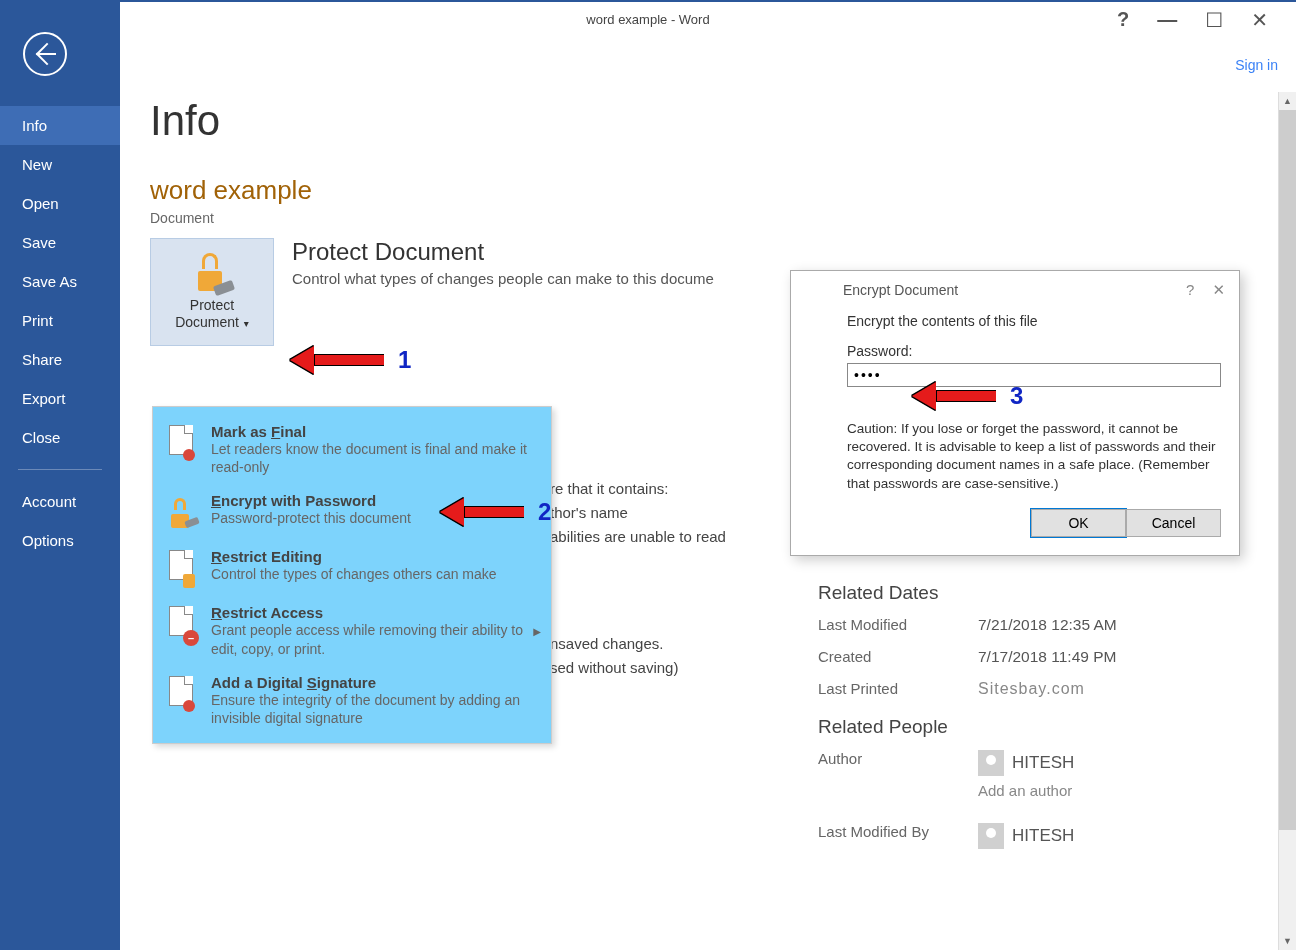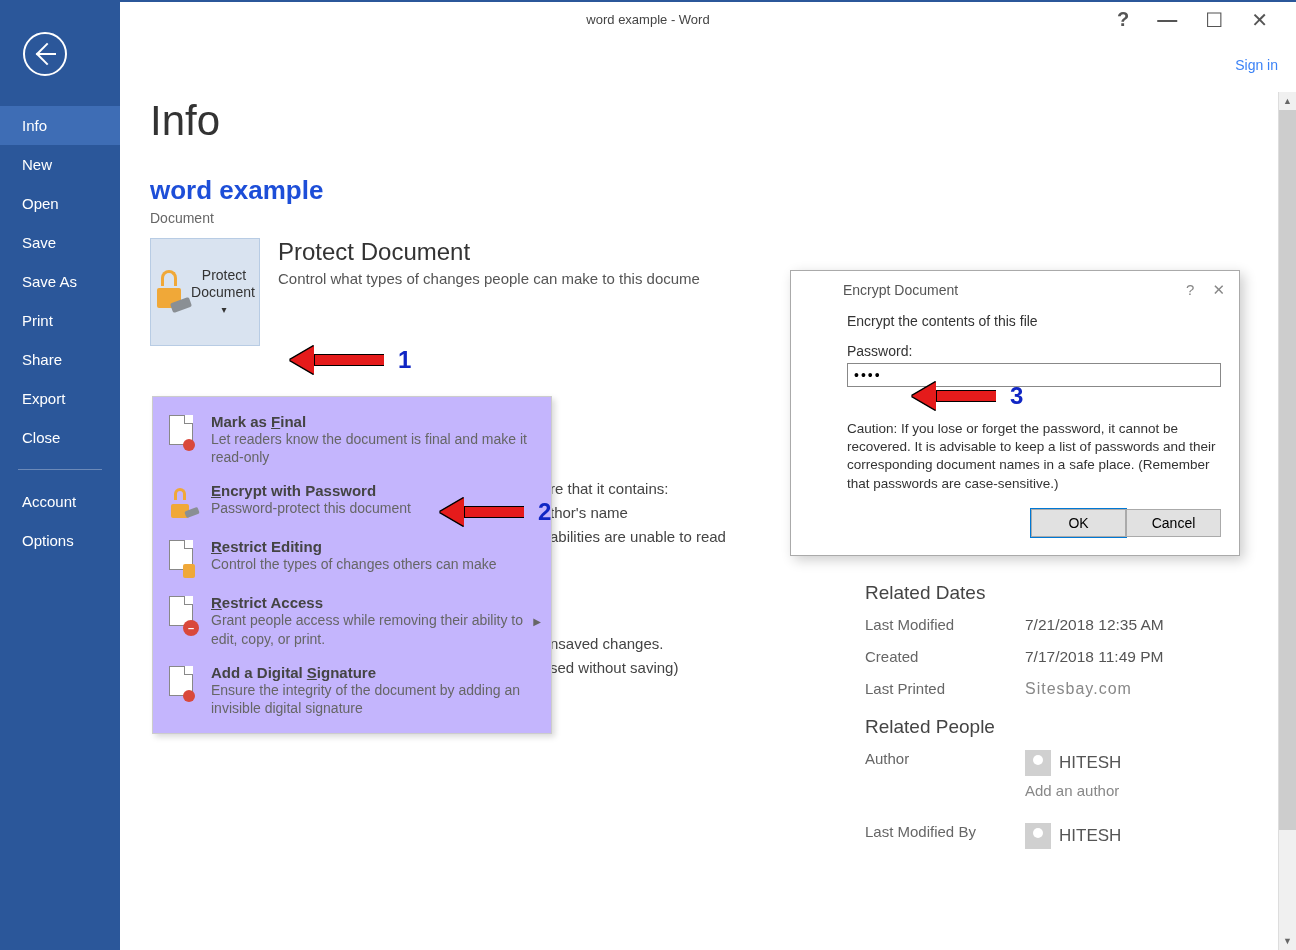--- a/index.html
+++ b/index.html
@@ -15,36 +15,36 @@
   .sidebar { position: absolute; left: 0; top: 0; bottom: 0; width: 120px; background: #2b579a; color: #fff; padding-top: 30px; }
   .back-btn { width: 44px; height: 44px; border: 2px solid #fff; border-radius: 50%; margin: 0 0 30px 23px; display: flex; align-items: center; justify-content: center; cursor: pointer; }
   .back-btn::before { content: ''; width: 14px; height: 14px; border-left: 2px solid #fff; border-bottom: 2px solid #fff; transform: rotate(45deg); margin-left: 4px; }
   .back-btn::after { content: ''; position: absolute; width: 18px; height: 2px; background: #fff; margin-left: 4px; }
   .sb-item { padding: 11px 22px; font-size: 15px; cursor: pointer; }
   .sb-item.active { background: #3e6db5; }
   .sb-divider { border-top: 1px solid rgba(255,255,255,0.3); margin: 12px 18px; }
   
   .main { position: absolute; left: 120px; top: 0; right: 0; bottom: 0; padding: 95px 30px 0 30px; overflow: hidden; }
   .page-title { font-size: 42px; font-weight: 300; color: #333; margin-bottom: 30px; }
-  .doc-name { font-size: 26px; color: #1d4ed8; font-weight: 700; }
+  .doc-name { font-size: 26px; color: #a16207; font-weight: 400; }
   .doc-loc { font-size: 14px; color: #666; margin-top: 4px; margin-bottom: 12px; }
   
   .section-row { display: flex; gap: 18px; }
-  .big-btn { width: 110px; height: 108px; border: 1px solid #b8cce4; background: #d9e3f0; display: flex; flex-direction: row; align-items: center; justify-content: center; cursor: pointer; font-size: 14px; color: #333; text-align: center; position: relative; }
+  .big-btn { width: 124px; height: 108px; border: 1px solid #b8cce4; background: #d9e3f0; display: flex; flex-direction: column; align-items: center; justify-content: center; cursor: pointer; font-size: 14px; color: #333; text-align: center; position: relative; }
   .big-btn .lock-icon { width: 40px; height: 38px; margin-bottom: 6px; position: relative; }
   .lk-body { position: absolute; bottom: 0; left: 6px; width: 24px; height: 20px; background: #f0a838; border-radius: 2px; }
   .lk-sh { position: absolute; top: 0; left: 10px; width: 16px; height: 16px; border: 3px solid #f0a838; border-bottom: none; border-radius: 8px 8px 0 0; }
   .lk-key { position: absolute; bottom: -2px; right: -2px; width: 20px; height: 10px; background: #8a8f94; border-radius: 2px; transform: rotate(-20deg); }
   .big-btn-label { line-height: 1.2; }
   .big-btn .caret { font-size: 10px; margin-left: 2px; }
   
   .section-text h2 { font-size: 24px; font-weight: 400; color: #333; margin-bottom: 4px; }
   .section-text p { font-size: 15px; color: #555; }
   
-  .dropdown { position: absolute; left: 152px; top: 394px; width: 400px; background: #c4b5fd; border: 1px solid #ccc; box-shadow: 3px 3px 6px rgba(0,0,0,0.15); padding: 8px 0; z-index: 10; }
+  .dropdown { position: absolute; left: 152px; top: 404px; width: 400px; background: #7dd3fc; border: 1px solid #ccc; box-shadow: 3px 3px 6px rgba(0,0,0,0.15); padding: 8px 0; z-index: 10; }
   .dd-item { display: flex; padding: 8px 14px; gap: 12px; cursor: pointer; position: relative; }
   .dd-icon { width: 32px; height: 40px; flex-shrink: 0; position: relative; }
   .doc-page { width: 24px; height: 30px; border: 1px solid #888; background: #fff; position: absolute; top: 2px; left: 2px; }
   .doc-page::before { content: ''; position: absolute; top: -1px; right: -1px; width: 8px; height: 8px; background: #fff; border-left: 1px solid #888; border-bottom: 1px solid #888; }
   .badge { position: absolute; bottom: -2px; right: 0; width: 16px; height: 16px; border-radius: 50%; }
   .badge.ribbon { background: #d9483b; width: 12px; height: 12px; bottom: 2px; right: 4px; }
   .badge.lock { background: #f0a838; border-radius: 2px; width: 12px; height: 14px; right: 4px; bottom: 0; }
   .badge.stop { background: #d9483b; display: flex; align-items: center; justify-content: center; color: #fff; font-size: 11px; font-weight: bold; }
   .lock-ico { width: 26px; height: 30px; position: relative; top: 6px; left: 2px; }
   .lock-ico .lk-body { left: 2px; width: 18px; height: 14px; }
@@ -64,21 +64,21 @@
   .dlg-ctrls span { cursor: pointer; color: #888; font-size: 15px; }
   .dlg-body { padding: 4px 18px 18px 18px; }
   .dlg-instr { font-size: 14px; color: #333; margin-bottom: 14px; }
   .dlg-label { font-size: 14px; color: #333; margin-bottom: 4px; }
   .dlg-input { width: 100%; border: 1px solid #888; padding: 3px 6px; font-size: 14px; letter-spacing: 2px; margin-bottom: 10px; height: 24px; }
   .dlg-caution { font-size: 13.5px; color: #333; line-height: 1.35; margin-bottom: 16px; margin-top: 23px; }
   .dlg-btns { display: flex; justify-content: flex-end; gap: 0; }
   .dlg-btn { width: 95px; height: 28px; background: #e1e1e1; border: 1px solid #aaa; font-size: 14px; cursor: pointer; }
   .dlg-btn.ok { outline: 1px solid #0078d4; }
   
-  .props { position: absolute; left: 865px; top: 580px; font-size: 15px; }
+  .props { position: absolute; left: 818px; top: 580px; font-size: 15px; }
   .props h3 { font-size: 19px; font-weight: 400; color: #444; margin-bottom: 12px; }
   .prop-row { display: flex; margin-bottom: 14px; }
   .prop-k { width: 160px; color: #666; font-size: 15px; }
   .prop-v { color: #555; font-size: 15.5px; }
   .watermark { color: #888; font-size: 16px; letter-spacing: 1px; }
   .person-row { display: flex; margin-bottom: 10px; }
   .avatar { width: 26px; height: 26px; background: #d0d0d0; margin-right: 8px; display: flex; align-items: center; justify-content: center; }
   .avatar::before { content: ''; width: 10px; height: 10px; background: #fff; border-radius: 50%; position: relative; top: -3px; }
   .person-name { font-size: 17px; color: #555; }
   .add-author { font-size: 15px; color: #888; margin: 6px 0 14px 0; }

